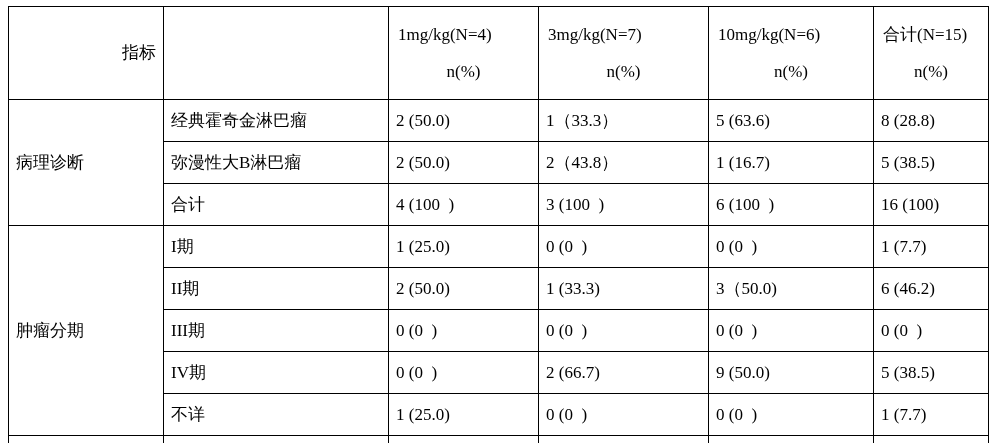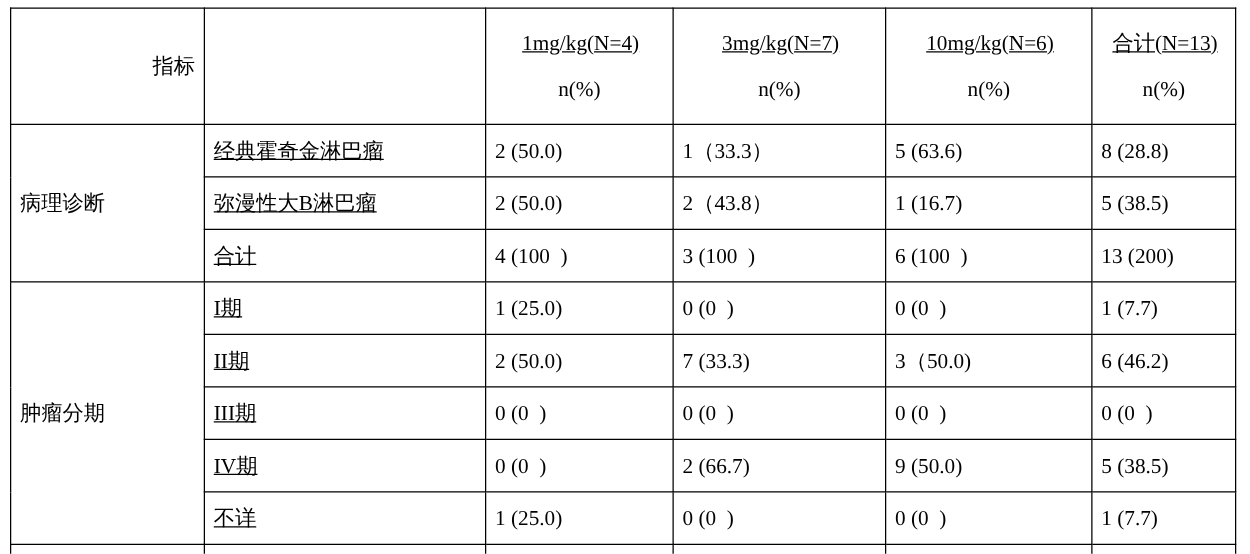--- a/index.html
+++ b/index.html
@@ -43,44 +43,42 @@
   col.c3 { width: 170px; }
   col.c4 { width: 165px; }
   col.c5 { width: 115px; }
 
   .hdr-cell {
     text-align: center;
     vertical-align: top;
   }
   .hdr-line1 {
     display: block;
-    text-align: center;
+    text-align: left;
     padding-left: 2px;
     white-space: nowrap;
-    text-decoration: underline;
   }
   .hdr-line2 {
     display: block;
     text-align: center;
     margin-top: 16px;
   }
   .hdr-index {
     vertical-align: bottom;
     padding-bottom: 8px;
     text-align: right;
   }
   .row-h { height: 42px; }
   .hdr-row td { height: 82px; }
   .grp-label {
     vertical-align: top;
     padding-top: 7px;
   }
   .sub-label {
     padding-left: 10px;
-    text-decoration: underline;
   }
   .val {
     white-space: pre;
   }
 </style>
 </head>
 <body>
 
 <div class="sheet">
   <table class="data-table">
@@ -102,21 +100,21 @@
         </td>
         <td class="hdr-cell">
           <span class="hdr-line1">3mg/kg(N=7)</span>
           <span class="hdr-line2">n(%)</span>
         </td>
         <td class="hdr-cell">
           <span class="hdr-line1">10mg/kg(N=6)</span>
           <span class="hdr-line2">n(%)</span>
         </td>
         <td class="hdr-cell">
-          <span class="hdr-line1">合计(N=13)</span>
+          <span class="hdr-line1">合计(N=15)</span>
           <span class="hdr-line2">n(%)</span>
         </td>
       </tr>
 
       <tr class="row-h">
         <td class="grp-label" rowspan="3">病理诊断</td>
         <td class="sub-label">经典霍奇金淋巴瘤</td>
         <td class="val">2 (50.0)</td>
         <td class="val">1（33.3）</td>
         <td class="val">5 (63.6)</td>
@@ -127,35 +125,35 @@
         <td class="val">2 (50.0)</td>
         <td class="val">2（43.8）</td>
         <td class="val">1 (16.7)</td>
         <td class="val">5 (38.5)</td>
       </tr>
       <tr class="row-h">
         <td class="sub-label">合计</td>
         <td class="val">4 (100  )</td>
         <td class="val">3 (100  )</td>
         <td class="val">6 (100  )</td>
-        <td class="val">13 (200)</td>
+        <td class="val">16 (100)</td>
       </tr>
 
       <tr class="row-h">
         <td class="grp-label" rowspan="5">肿瘤分期</td>
         <td class="sub-label">I期</td>
         <td class="val">1 (25.0)</td>
         <td class="val">0 (0  )</td>
         <td class="val">0 (0  )</td>
         <td class="val">1 (7.7)</td>
       </tr>
       <tr class="row-h">
         <td class="sub-label">II期</td>
         <td class="val">2 (50.0)</td>
-        <td class="val">7 (33.3)</td>
+        <td class="val">1 (33.3)</td>
         <td class="val">3（50.0)</td>
         <td class="val">6 (46.2)</td>
       </tr>
       <tr class="row-h">
         <td class="sub-label">III期</td>
         <td class="val">0 (0  )</td>
         <td class="val">0 (0  )</td>
         <td class="val">0 (0  )</td>
         <td class="val">0 (0  )</td>
       </tr>

